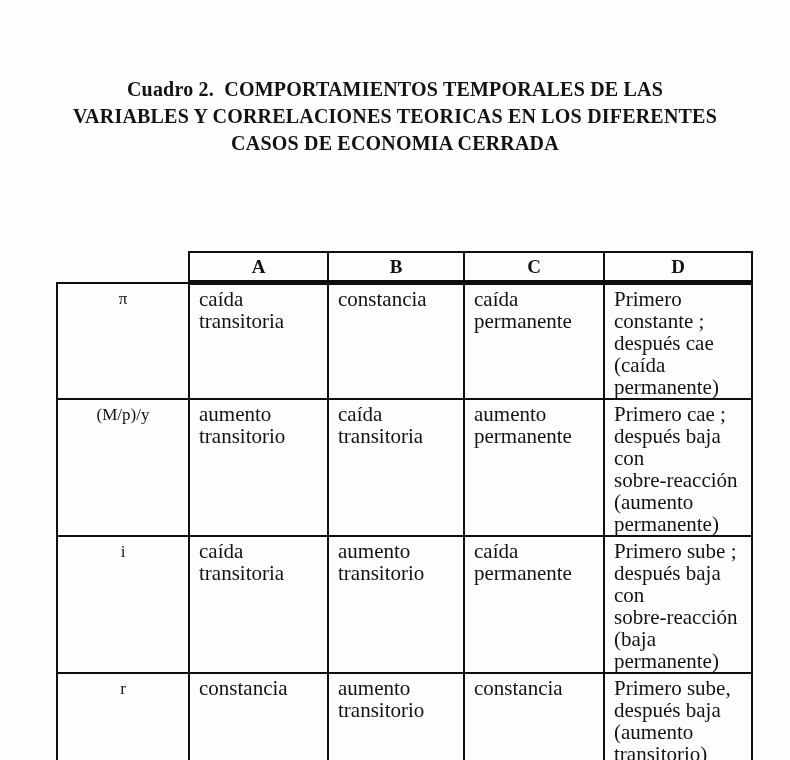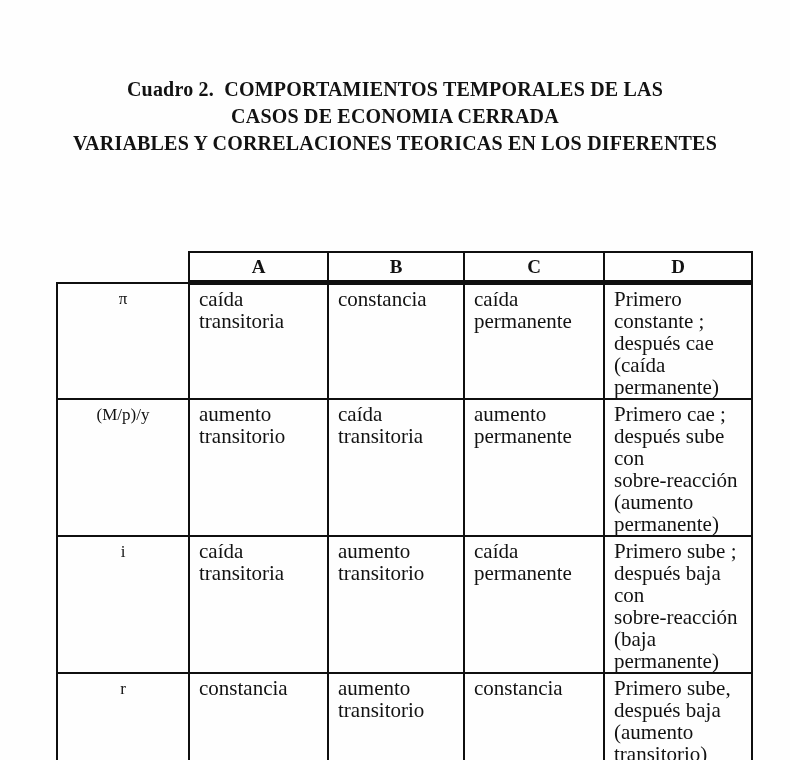--- a/index.html
+++ b/index.html
@@ -80,22 +80,22 @@
   tr.row-3 { height: 110px; }
   tr.row-4 { height: 87px; }
 </style>
 </head>
 <body>
 
 <div class="page">
 
   <div class="title-block">
     <div class="title-line">Cuadro 2.  COMPORTAMIENTOS TEMPORALES DE LAS</div>
+    <div class="title-line">VARIABLES Y CORRELACIONES TEORICAS EN LOS DIFERENTES</div>
     <div class="title-line">CASOS DE ECONOMIA CERRADA</div>
-    <div class="title-line">VARIABLES Y CORRELACIONES TEORICAS EN LOS DIFERENTES</div>
   </div>
 
   <table class="cuadro">
     <colgroup>
       <col class="c-label">
       <col class="c-a">
       <col class="c-b">
       <col class="c-c">
       <col class="c-d">
     </colgroup>
@@ -122,21 +122,21 @@
 permanente)</td>
       </tr>
       <tr class="row-2">
         <td class="rowlabel">(M/p)/y</td>
         <td>aumento
 transitorio</td>
         <td>caída transitoria</td>
         <td>aumento
 permanente</td>
         <td>Primero cae ;
-después sube con
+después baja con
 sobre-reacción
 (aumento
 permanente)</td>
       </tr>
       <tr class="row-3">
         <td class="rowlabel">i</td>
         <td>caída transitoria</td>
         <td>aumento
 transitorio</td>
         <td>caída

